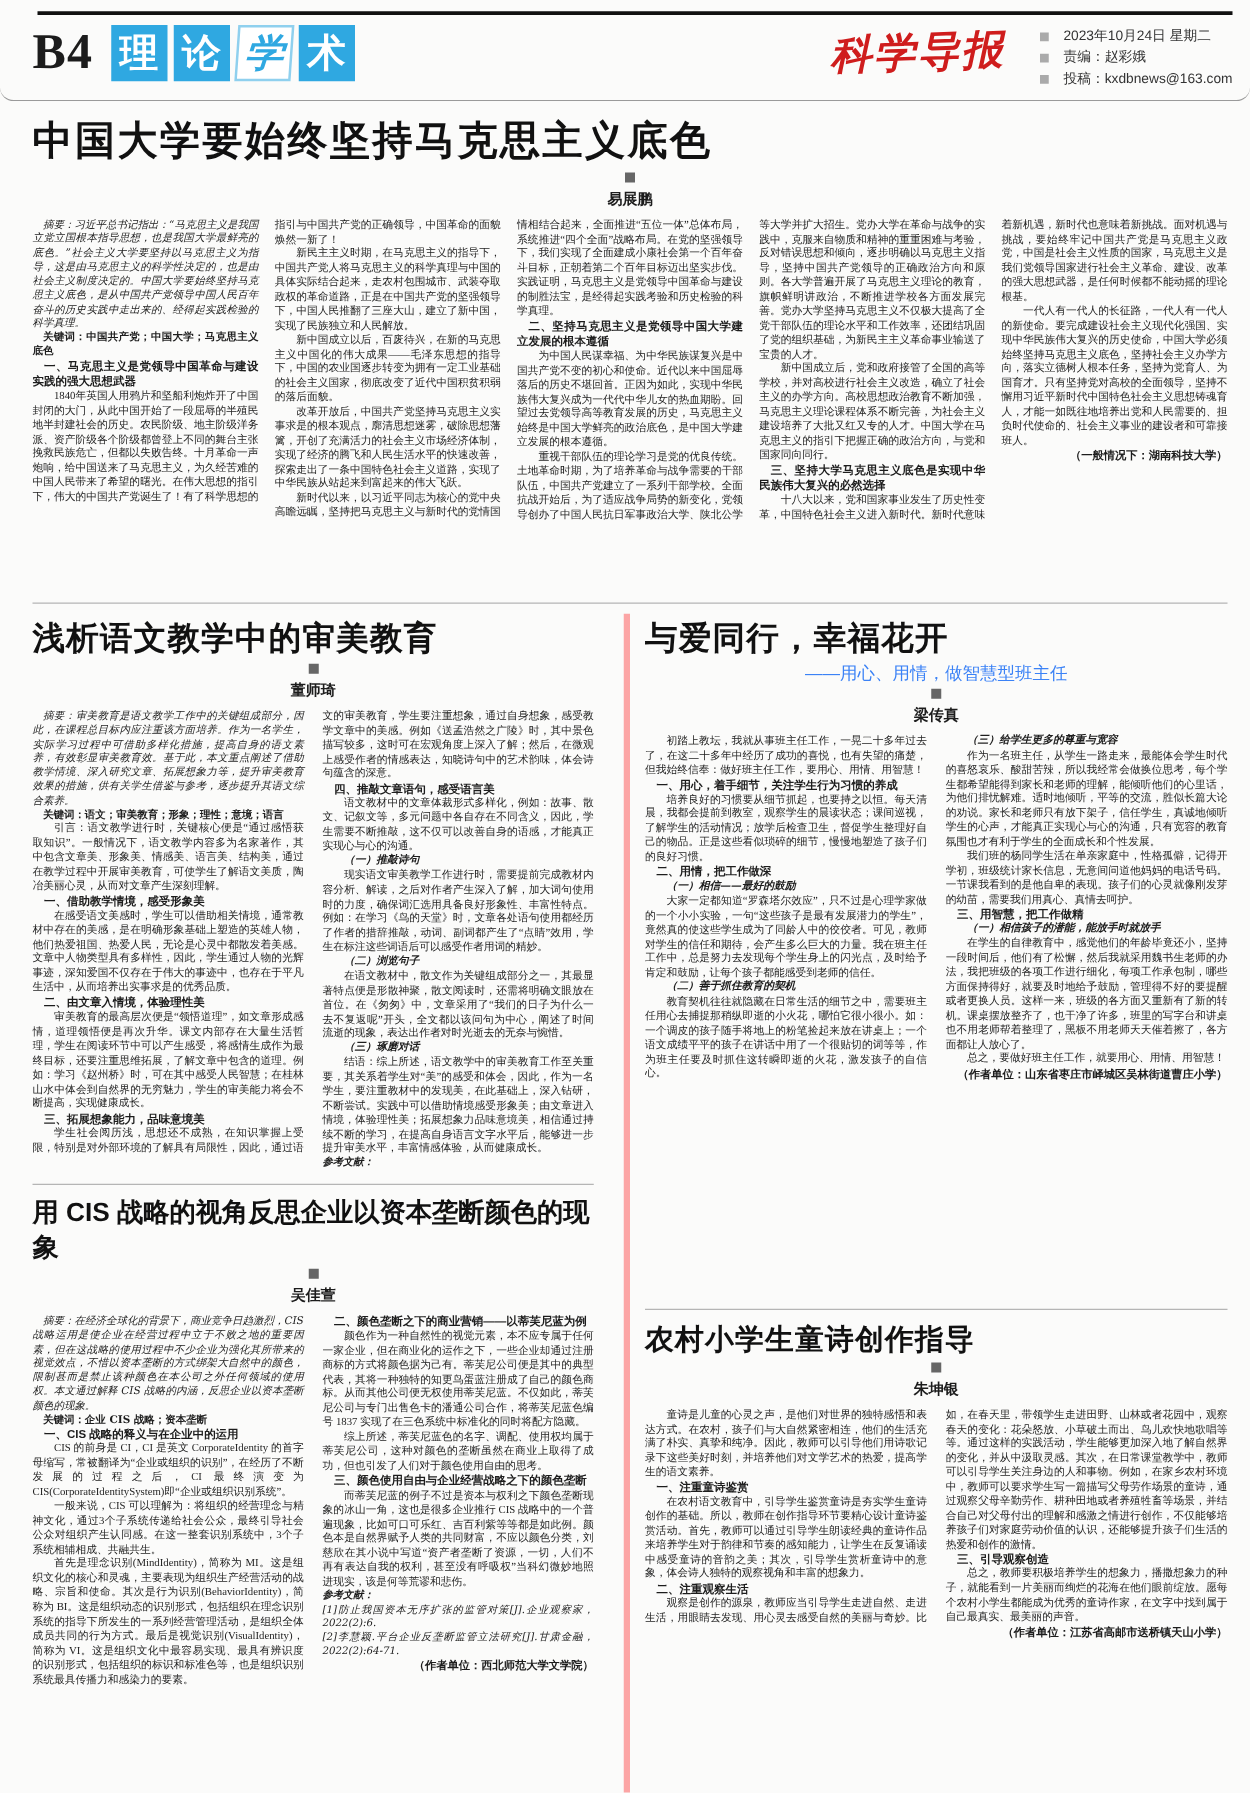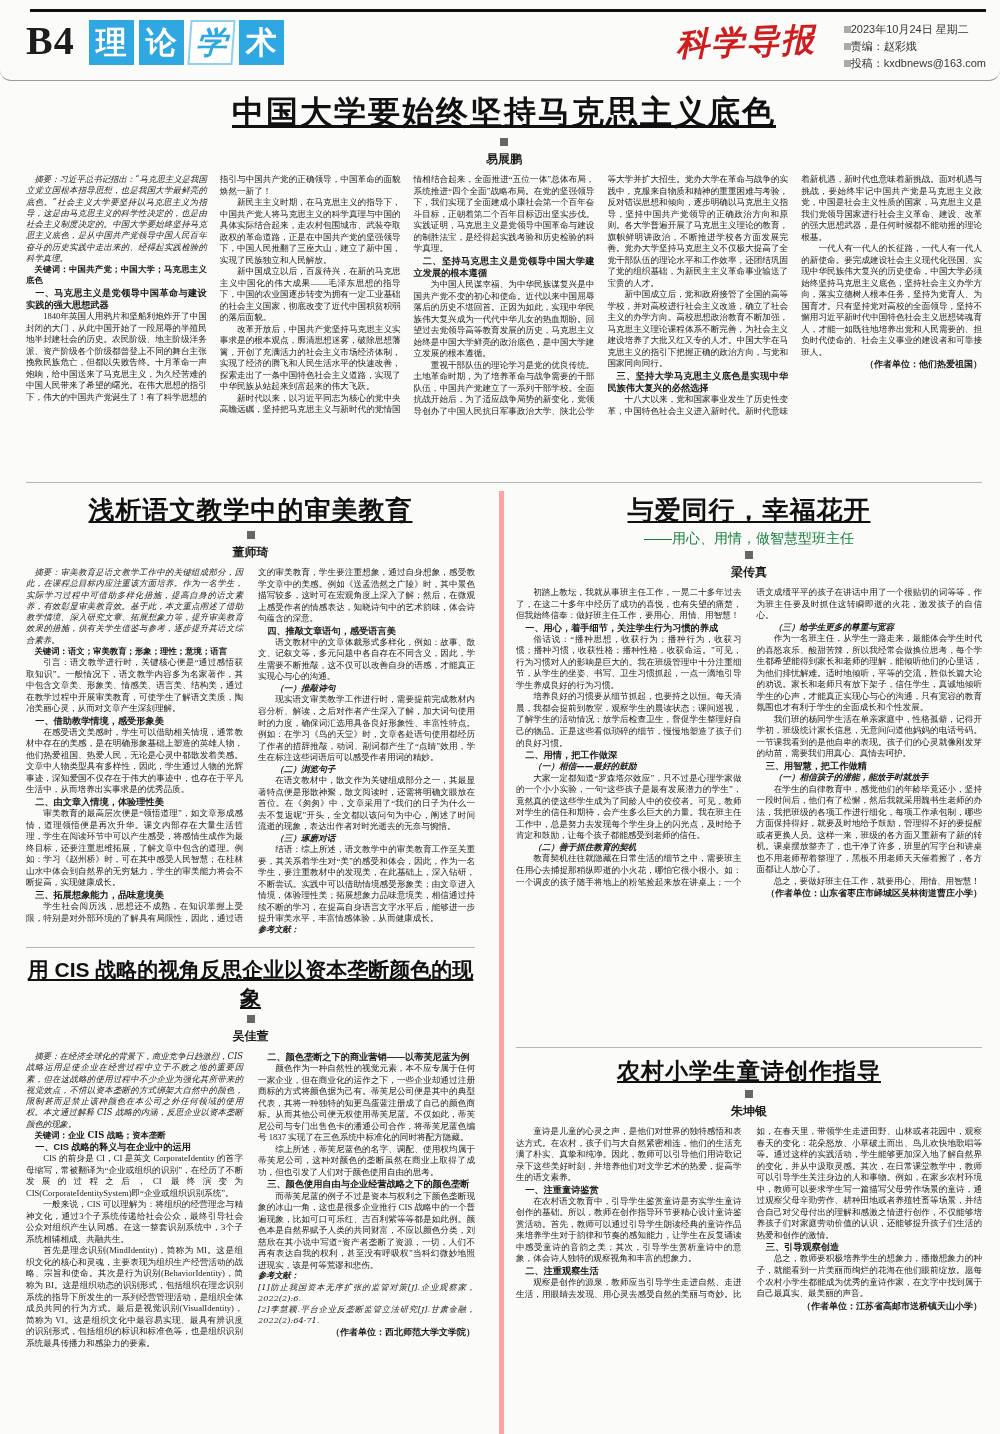--- a/index.html
+++ b/index.html
@@ -16,33 +16,33 @@
        background:#2fa8e1;color:#fff;font-family:"Liberation Sans",sans-serif;
        font-weight:bold;font-size:31px;}
   .blk.inv{background:#fff;color:#2fa8e1;border:2px solid #8fd0ee;width:41px;height:41px;
        font-style:italic;transform:skewX(-4deg);}
   .hdr-spacer{flex:1;}
   .masthead{font-family:"DejaVu Serif",serif;font-style:italic;font-weight:bold;
        color:#cf1d1d;font-size:33px;line-height:40px;margin-top:4px;transform:rotate(-2deg);
        letter-spacing:2px;}
   .hdr-info{margin-left:28px;margin-top:3px;font-family:"Liberation Sans",sans-serif;
        font-size:11px;color:#333;line-height:17px;white-space:nowrap;}
-  .hdr-info .row{display:flex;align-items:center;gap:0;}
+  .hdr-info .row{display:flex;align-items:center;gap:12px;}
   .sq{width:7px;height:7px;background:#aaa;display:inline-block;flex:none;}
   
   .main{padding:8px 18px 0 26px;}
-  .art-title{font-family:"Liberation Sans",sans-serif;font-weight:bold;text-align:center;
-       margin:2px 0 2px;color:#111;text-decoration:underline;}
+  .art-title{font-family:"Liberation Sans",sans-serif;font-weight:bold;text-align:left;
+       margin:2px 0 2px;color:#111;}
   .t1{font-size:32px;letter-spacing:2px;}
   .t2{font-size:26px;letter-spacing:1px;}
   .t3{font-size:26px;letter-spacing:1px;}
   .t4{font-size:21px;}
   .t5{font-size:23px;letter-spacing:1px;}
   .subtitle{text-align:center;font-family:"Liberation Sans",sans-serif;font-size:14px;
-       margin:1px 0 1px;color:#15803d;}
+       margin:1px 0 1px;color:#3b82f6;}
   .byline{display:flex;align-items:center;justify-content:center;gap:5px;
        font-family:"Liberation Sans",sans-serif;font-size:12px;font-weight:bold;margin:3px 0 6px;flex-direction:column;}
   .byline .bsq{width:8px;height:8px;background:#666;display:inline-block;}
   .art-text{font-size:8.6px;line-height:1.34;text-align:justify;color:#1d1d1d;}
   .art-text p{margin:0;}
   .cols5{columns:5;column-gap:13px;height:300px;overflow:hidden;}
   .cols2{columns:2;column-gap:15px;overflow:hidden;}
   .h2a2{height:372px;} .h2a3{height:452px;} .h2a4{height:386px;} .h2a5{height:282px;}
   .p-body{text-indent:2em;}
   .p-abstract{font-style:italic;text-indent:1em;font-family:"DejaVu Serif",serif;font-size:8.4px;}
@@ -108,21 +108,21 @@
         <p class="p-body">新中国成立以后，百废待兴，在新的马克思主义中国化的伟大成果——毛泽东思想的指导下，中国的农业国逐步转变为拥有一定工业基础的社会主义国家，彻底改变了近代中国积贫积弱的落后面貌。</p>
         <p class="p-body">改革开放后，中国共产党坚持马克思主义实事求是的根本观点，廓清思想迷雾，破除思想藩篱，开创了充满活力的社会主义市场经济体制，实现了经济的腾飞和人民生活水平的快速改善，探索走出了一条中国特色社会主义道路，实现了中华民族从站起来到富起来的伟大飞跃。</p>
         <p class="p-body">新时代以来，以习近平同志为核心的党中央高瞻远瞩，坚持把马克思主义与新时代的党情国情相结合起来，全面推进“五位一体”总体布局，系统推进“四个全面”战略布局。在党的坚强领导下，我们实现了全面建成小康社会第一个百年奋斗目标，正朝着第二个百年目标迈出坚实步伐。实践证明，马克思主义是党领导中国革命与建设的制胜法宝，是经得起实践考验和历史检验的科学真理。</p>
         <p class="p-h2">二、坚持马克思主义是党领导中国大学建立发展的根本遵循</p>
         <p class="p-body">为中国人民谋幸福、为中华民族谋复兴是中国共产党不变的初心和使命。近代以来中国屈辱落后的历史不堪回首。正因为如此，实现中华民族伟大复兴成为一代代中华儿女的热血期盼。回望过去党领导高等教育发展的历史，马克思主义始终是中国大学鲜亮的政治底色，是中国大学建立发展的根本遵循。</p>
         <p class="p-body">重视干部队伍的理论学习是党的优良传统。土地革命时期，为了培养革命与战争需要的干部队伍，中国共产党建立了一系列干部学校。全面抗战开始后，为了适应战争局势的新变化，党领导创办了中国人民抗日军事政治大学、陕北公学等大学并扩大招生。党办大学在革命与战争的实践中，克服来自物质和精神的重重困难与考验，反对错误思想和倾向，逐步明确以马克思主义指导，坚持中国共产党领导的正确政治方向和原则。各大学普遍开展了马克思主义理论的教育，旗帜鲜明讲政治，不断推进学校各方面发展完善。党办大学坚持马克思主义不仅极大提高了全党干部队伍的理论水平和工作效率，还团结巩固了党的组织基础，为新民主主义革命事业输送了宝贵的人才。</p>
         <p class="p-body">新中国成立后，党和政府接管了全国的高等学校，并对高校进行社会主义改造，确立了社会主义的办学方向。高校思想政治教育不断加强，马克思主义理论课程体系不断完善，为社会主义建设培养了大批又红又专的人才。中国大学在马克思主义的指引下把握正确的政治方向，与党和国家同向同行。</p>
         <p class="p-h2">三、坚持大学马克思主义底色是实现中华民族伟大复兴的必然选择</p>
         <p class="p-body">十八大以来，党和国家事业发生了历史性变革，中国特色社会主义进入新时代。新时代意味着新机遇，新时代也意味着新挑战。面对机遇与挑战，要始终牢记中国共产党是马克思主义政党，中国是社会主义性质的国家，马克思主义是我们党领导国家进行社会主义革命、建设、改革的强大思想武器，是任何时候都不能动摇的理论根基。</p>
         <p class="p-body">一代人有一代人的长征路，一代人有一代人的新使命。要完成建设社会主义现代化强国、实现中华民族伟大复兴的历史使命，中国大学必须始终坚持马克思主义底色，坚持社会主义办学方向，落实立德树人根本任务，坚持为党育人、为国育才。只有坚持党对高校的全面领导，坚持不懈用习近平新时代中国特色社会主义思想铸魂育人，才能一如既往地培养出党和人民需要的、担负时代使命的、社会主义事业的建设者和可靠接班人。</p>
-        <p class="p-unit">（作者单位：他们热爱祖国）</p>
+        <p class="p-unit">（一般情况下：湖南科技大学）</p>
       </div>
   </section>
 
   <hr class="band-divider">
 
   <div class="lower">
     <div class="stack stack-left">
 
       <section class="article">
         <h2 class="art-title t2">浅析语文教学中的审美教育</h2>
@@ -185,21 +185,20 @@
       <section class="article">
         <h2 class="art-title t3">与爱同行，幸福花开</h2>
         <div class="subtitle">——用心、用情，做智慧型班主任</div>
         <div class="byline">
           <span class="bsq"></span>
           <span>梁传真</span>
         </div>
         <div class="art-text cols2 h2a3">
             <p class="p-body">初踏上教坛，我就从事班主任工作，一晃二十多年过去了，在这二十多年中经历了成功的喜悦，也有失望的痛楚，但我始终信奉：做好班主任工作，要用心、用情、用智慧！</p>
             <p class="p-h2">一、用心，着手细节，关注学生行为习惯的养成</p>
-            <p class="p-body">俗话说：“播种思想，收获行为；播种行为，收获习惯；播种习惯，收获性格；播种性格，收获命运。”可见，行为习惯对人的影响是巨大的。我在班级管理中十分注重细节，从学生的坐姿、书写、卫生习惯抓起，一点一滴地引导学生养成良好的行为习惯。</p>
             <p class="p-body">培养良好的习惯要从细节抓起，也要持之以恒。每天清晨，我都会提前到教室，观察学生的晨读状态；课间巡视，了解学生的活动情况；放学后检查卫生，督促学生整理好自己的物品。正是这些看似琐碎的细节，慢慢地塑造了孩子们的良好习惯。</p>
             <p class="p-h2">二、用情，把工作做深</p>
             <p class="p-h3">（一）相信——最好的鼓励</p>
             <p class="p-body">大家一定都知道“罗森塔尔效应”，只不过是心理学家做的一个小小实验，一句“这些孩子是最有发展潜力的学生”，竟然真的使这些学生成为了同龄人中的佼佼者。可见，教师对学生的信任和期待，会产生多么巨大的力量。我在班主任工作中，总是努力去发现每个学生身上的闪光点，及时给予肯定和鼓励，让每个孩子都能感受到老师的信任。</p>
             <p class="p-h3">（二）善于抓住教育的契机</p>
             <p class="p-body">教育契机往往就隐藏在日常生活的细节之中，需要班主任用心去捕捉那稍纵即逝的小火花，哪怕它很小很小。如：一个调皮的孩子随手将地上的粉笔捡起来放在讲桌上；一个语文成绩平平的孩子在讲话中用了一个很贴切的词等等，作为班主任要及时抓住这转瞬即逝的火花，激发孩子的自信心。</p>
             <p class="p-h3">（三）给学生更多的尊重与宽容</p>
             <p class="p-body">作为一名班主任，从学生一路走来，最能体会学生时代的喜怒哀乐、酸甜苦辣，所以我经常会做换位思考，每个学生都希望能得到家长和老师的理解，能倾听他们的心里话，为他们排忧解难。适时地倾听，平等的交流，胜似长篇大论的劝说。家长和老师只有放下架子，信任学生，真诚地倾听学生的心声，才能真正实现心与心的沟通，只有宽容的教育氛围也才有利于学生的全面成长和个性发展。</p>
             <p class="p-body">我们班的杨同学生活在单亲家庭中，性格孤僻，记得开学初，班级统计家长信息，无意间问道他妈妈的电话号码。一节课我看到的是他自卑的表现。孩子们的心灵就像刚发芽的幼苗，需要我们用真心、真情去呵护。</p>
             <p class="p-h2">三、用智慧，把工作做精</p>

